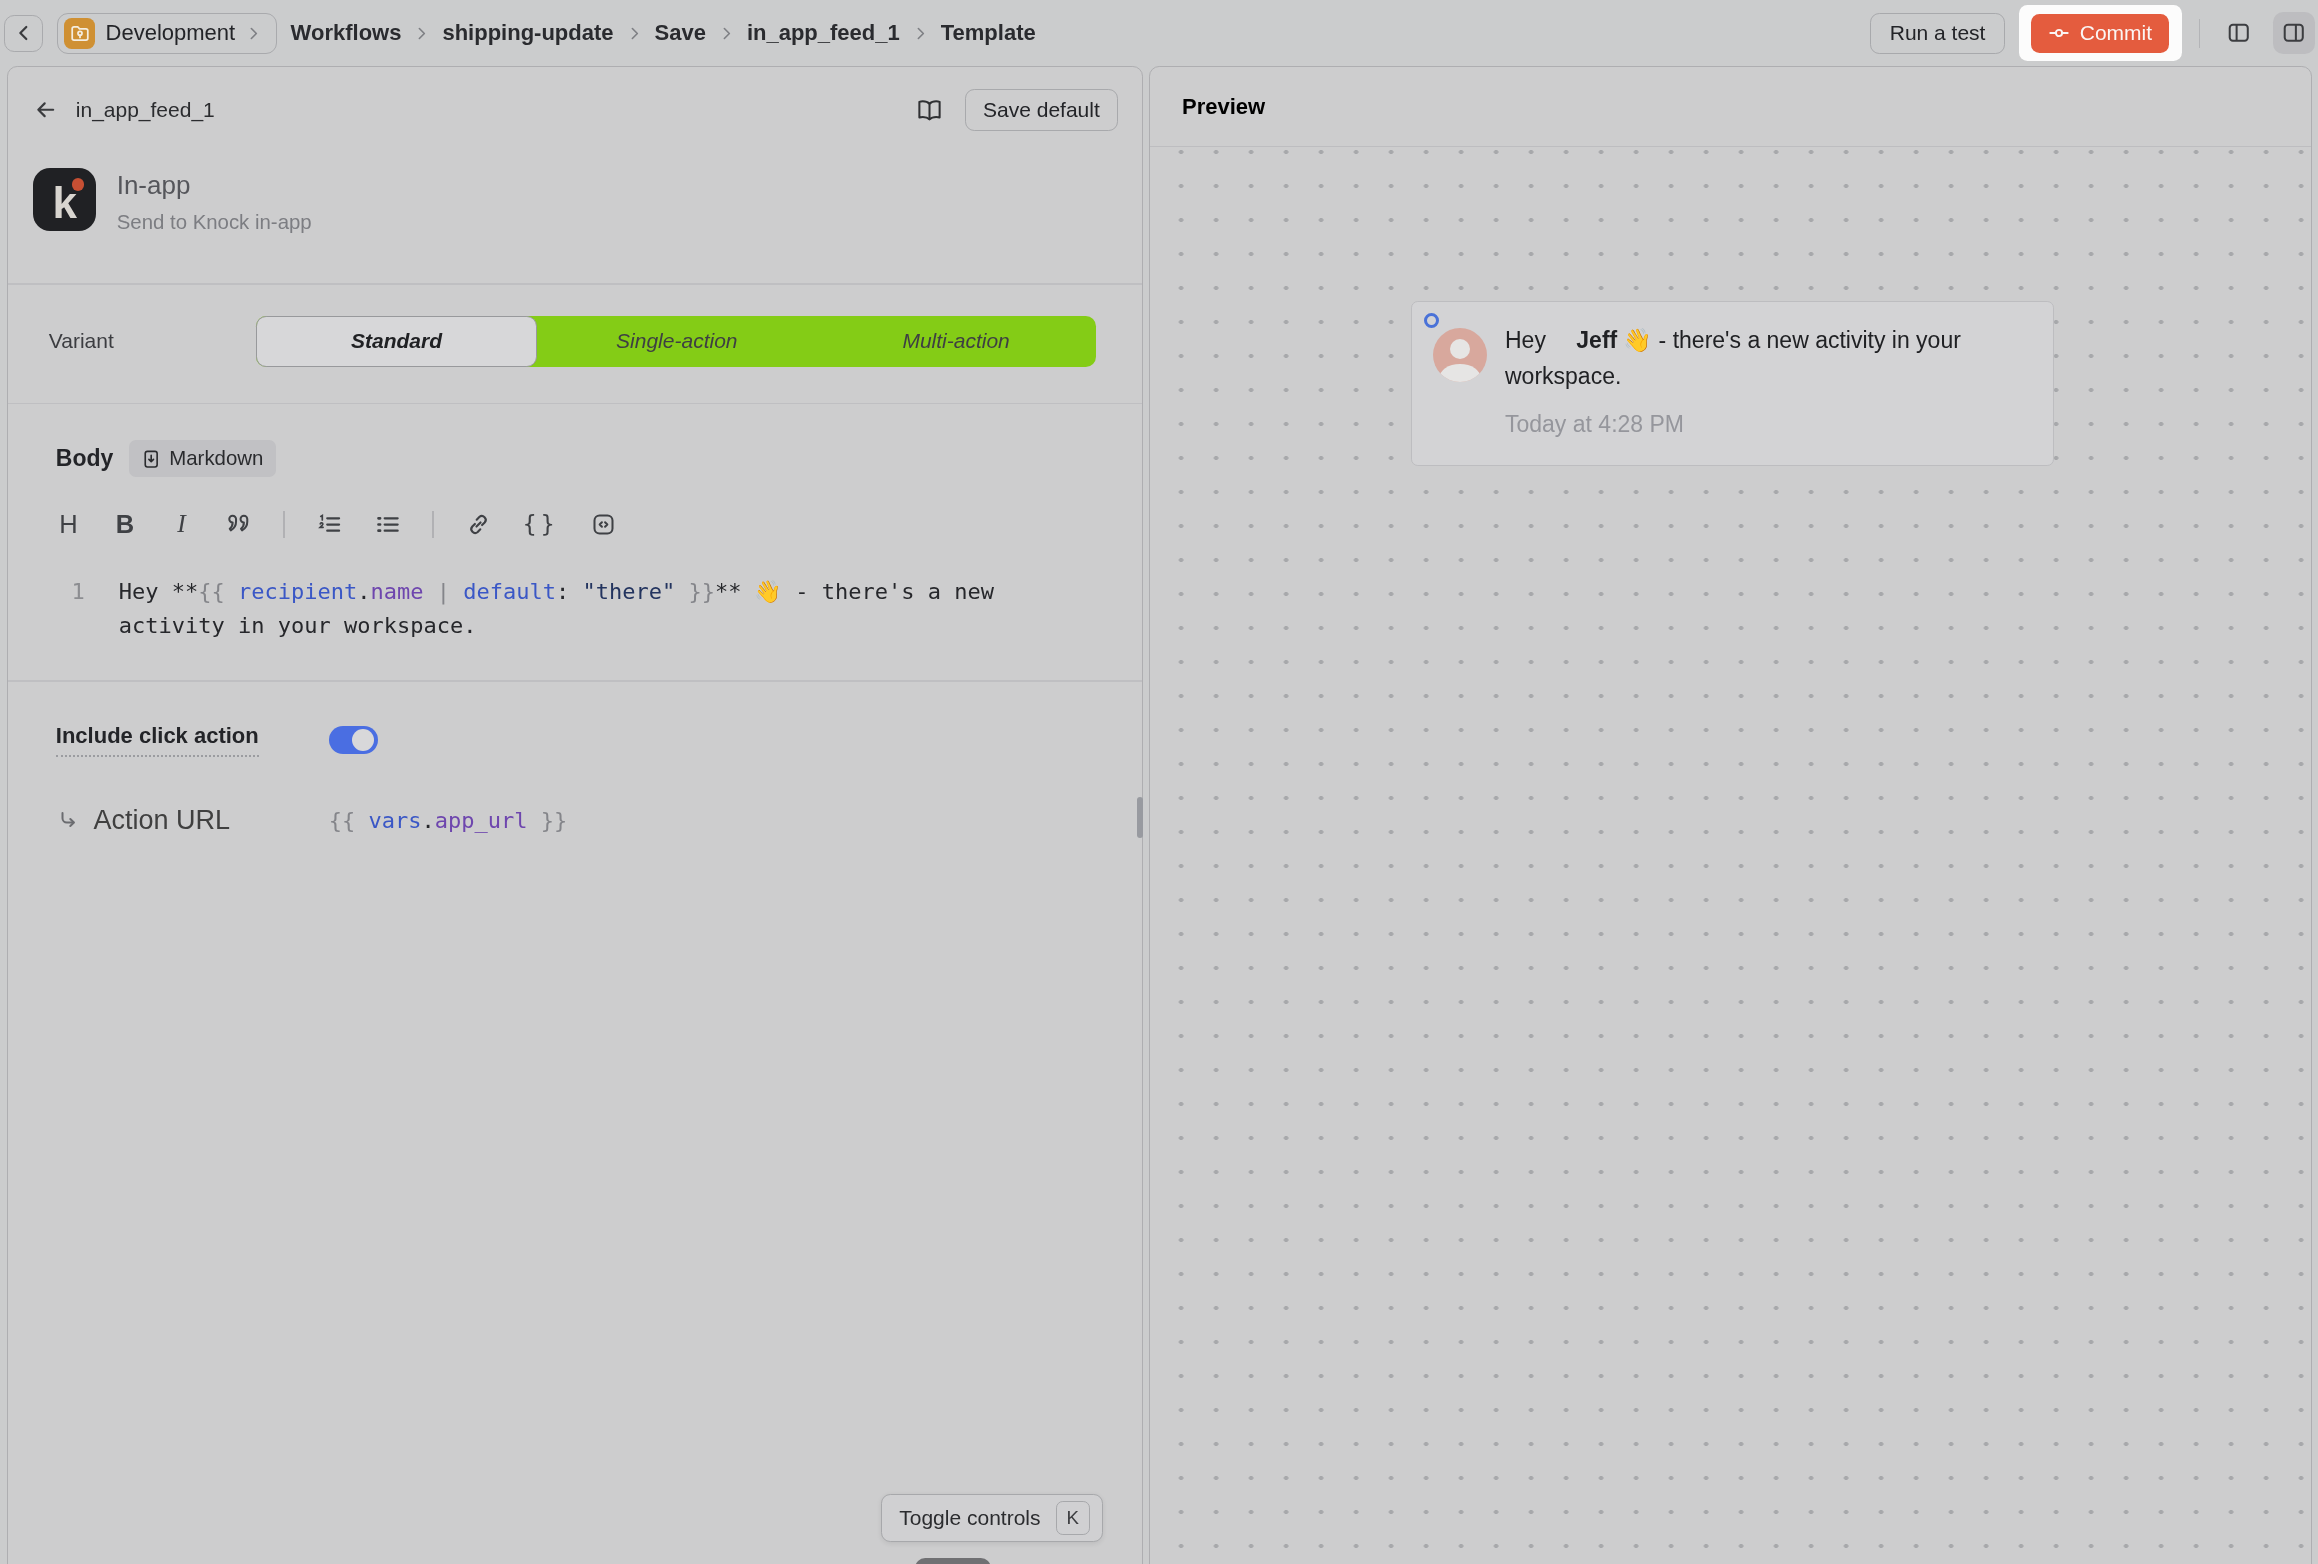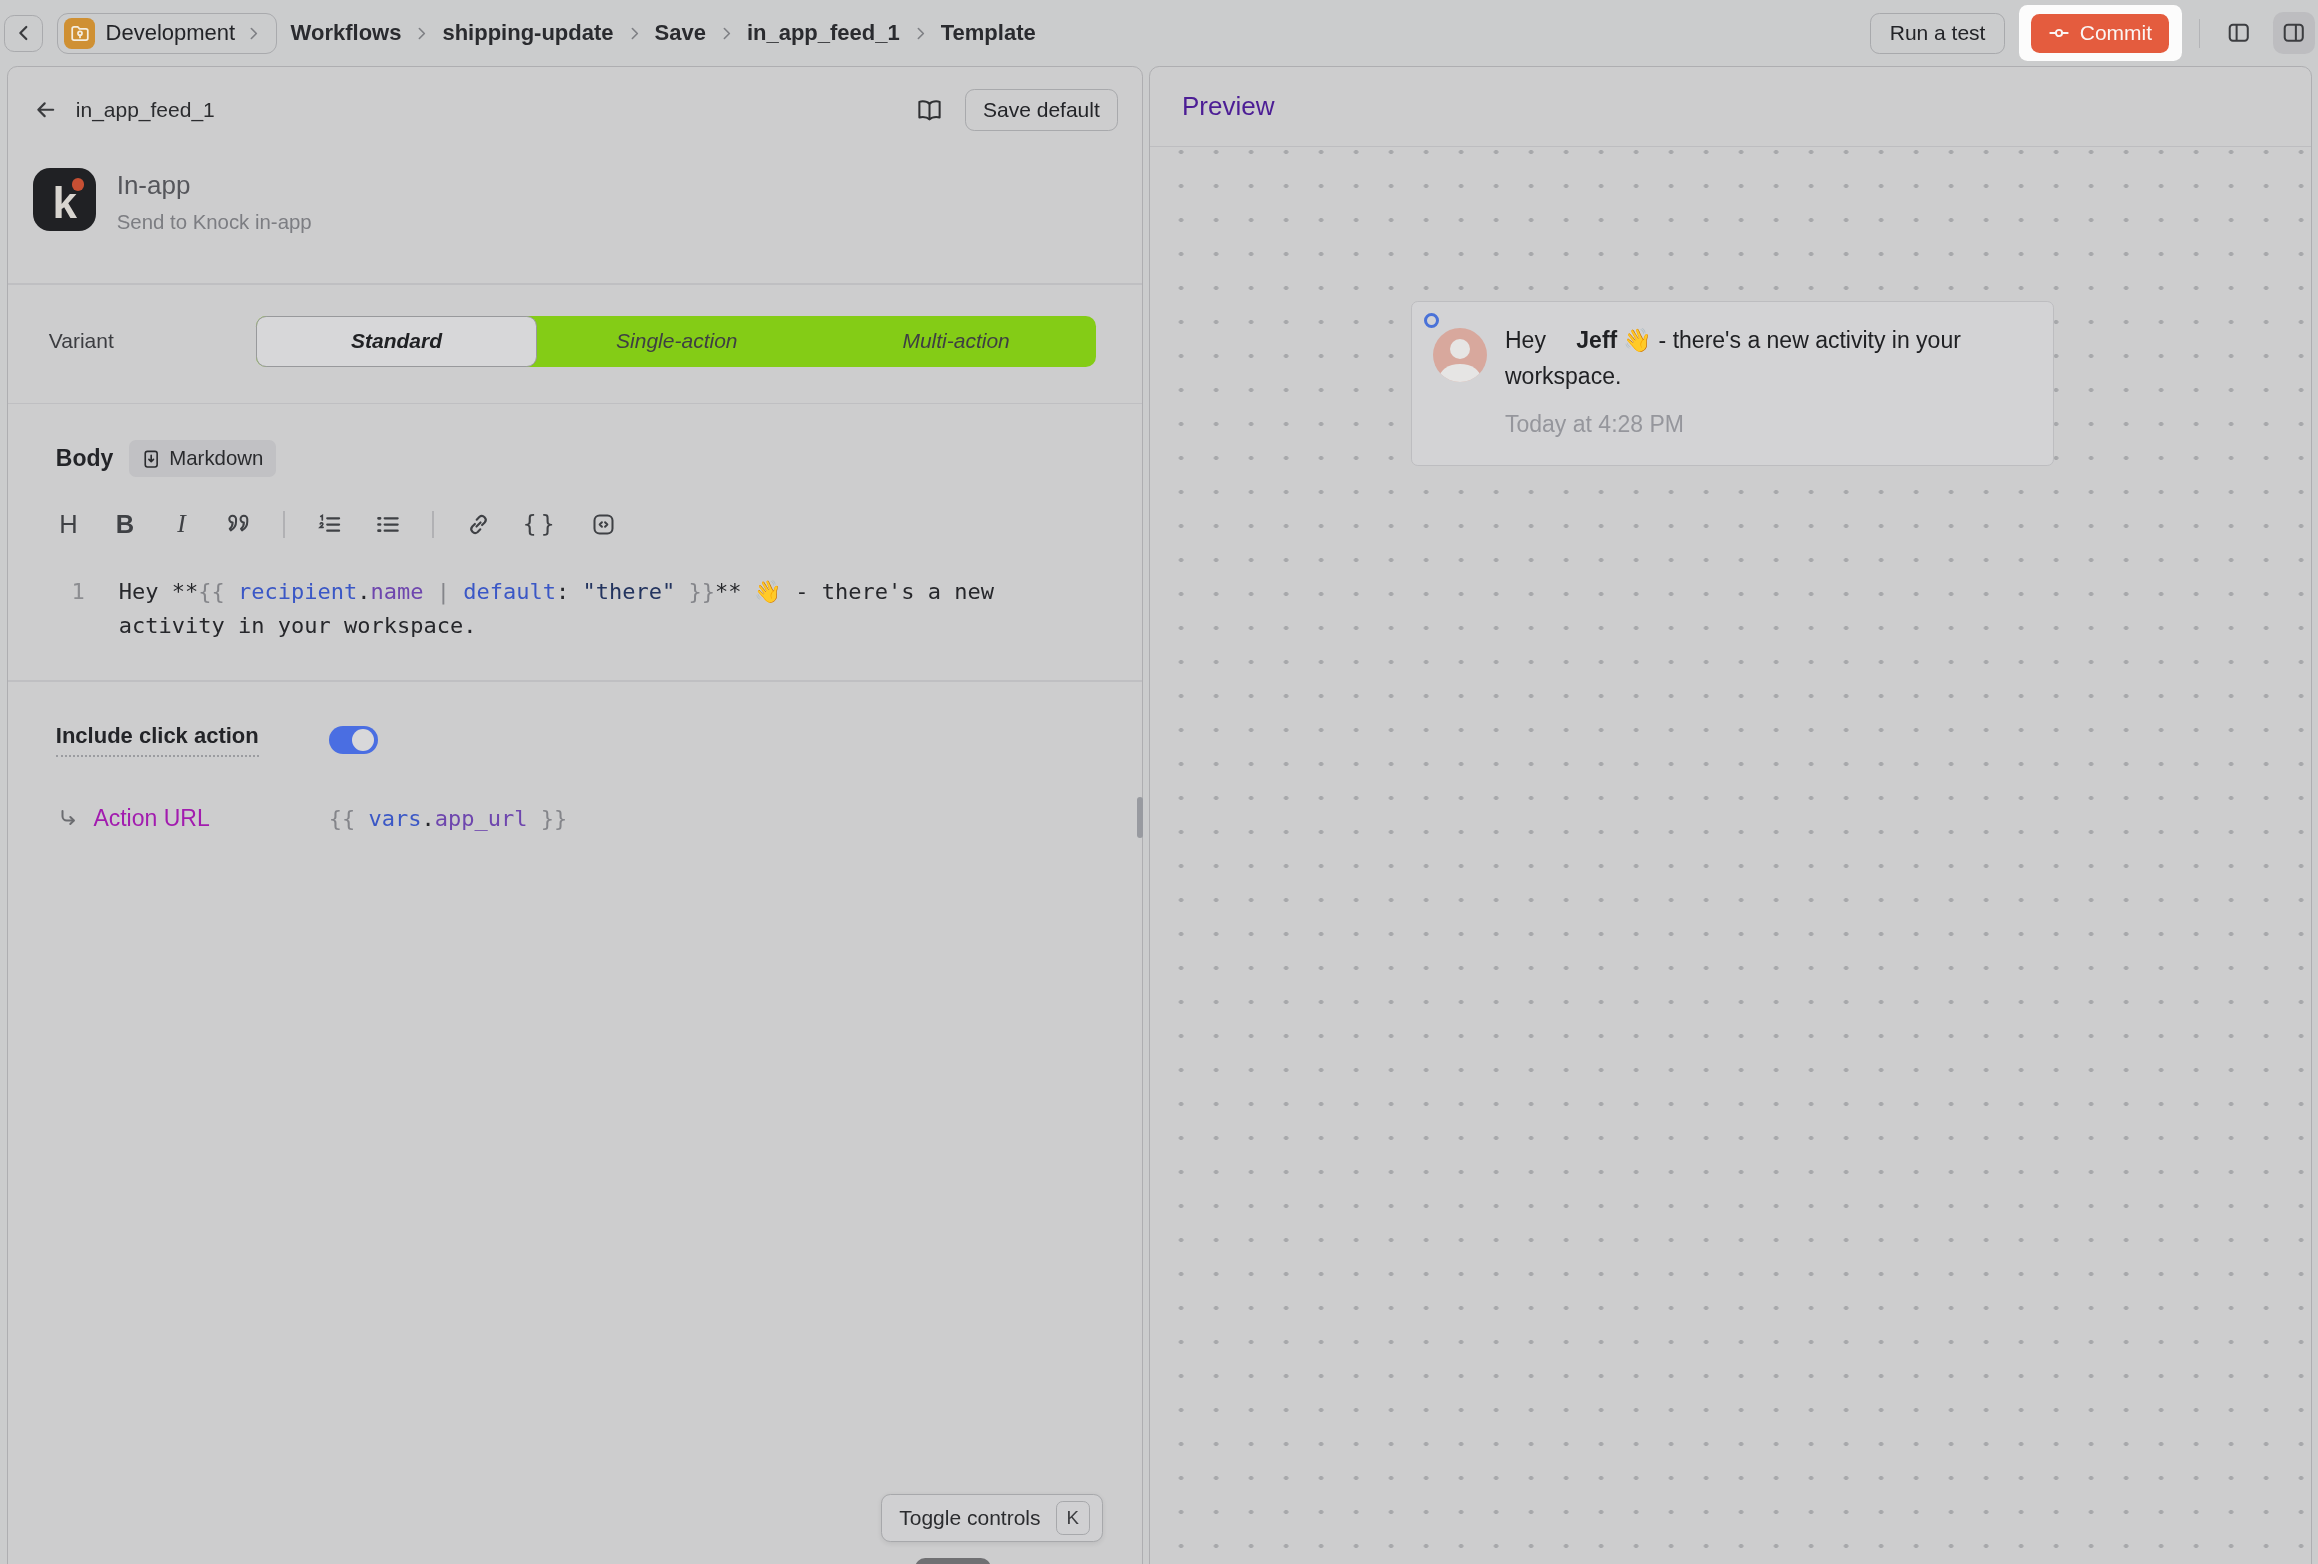--- a/index.html
+++ b/index.html
@@ -121,42 +121,42 @@
   .click-row { display:flex; align-items:center; }
   .click-label-col { width:273px; }
   .click-label {
     display:inline-block; font-size:22px; font-weight:600; color:#232428;
     border-bottom:2.5px dotted #9b9ca0; padding-bottom:6px;
   }
   .toggle { position:relative; width:49px; height:28px; border-radius:14.4px; background:#4a6ee2; }
   .toggle-knob { position:absolute; right:3.4px; top:3px; width:22px; height:22px; border-radius:50%; background:#d8d8da; }
   .action-row { display:flex; align-items:center; margin-top:48px; }
   .action-label-col { width:273px; display:flex; align-items:center; gap:13.6px; }
-  .action-label { font-size:23px; color:#a21caf; }
+  .action-label { font-size:27px; color:#404040; }
   .url-value { font-family:"DejaVu Sans Mono", monospace; font-size:22px; }
 
   .toggle-controls {
     position:absolute; top:1427px; right:39px; height:48px;
     border:1.7px solid #a7a8ab; border-radius:9.3px; background:#d0d0d2;
     display:flex; align-items:center; gap:15.3px; padding:0 12px 0 17px;
     box-shadow:0 1.7px 5.1px rgba(0,0,0,0.08);
   }
   .tc-label { font-size:21px; color:#2b2c2f;text-align:right; }
   .tc-key {
     width:34px; height:34px; border:1.7px solid #a7a8ab; border-radius:6.8px;
     display:flex; align-items:center; justify-content:center; font-size:18.7px; color:#3c3d40;
   }
   .dark-pill { position:absolute; top:1491px; left:907px; width:76px; height:34px; background:#707073; border-radius:10.2px; }
   .scroll-thumb { position:absolute; top:730px; right:-1.7px; width:6.8px; height:41px; border-radius:3.4px; background:#989aa0; }
 
   
   .preview-header {
     height:80px; border-bottom:1.7px solid #bdbdc0; display:flex; align-items:center; padding:0 32px; flex-shrink:0;
   }
-  .preview-title { font-size:26px; font-weight:400; color:#4c1d95; }
+  .preview-title { font-size:22px; font-weight:700; color:#000000; }
   .preview-canvas {
     position:relative; flex:1;
     background-image: radial-gradient(circle, #a7a8ab 2px, transparent 2.4px);
     background-size: 35px 34px;
     background-position: 13.6px 22px;
   }
   .notif-card {
     position:absolute; left:261px; top:154px; width:643px; height:165px;
     background:#d3d3d5; border:1.7px solid #bdbdc0; border-radius:6.8px;
   }

